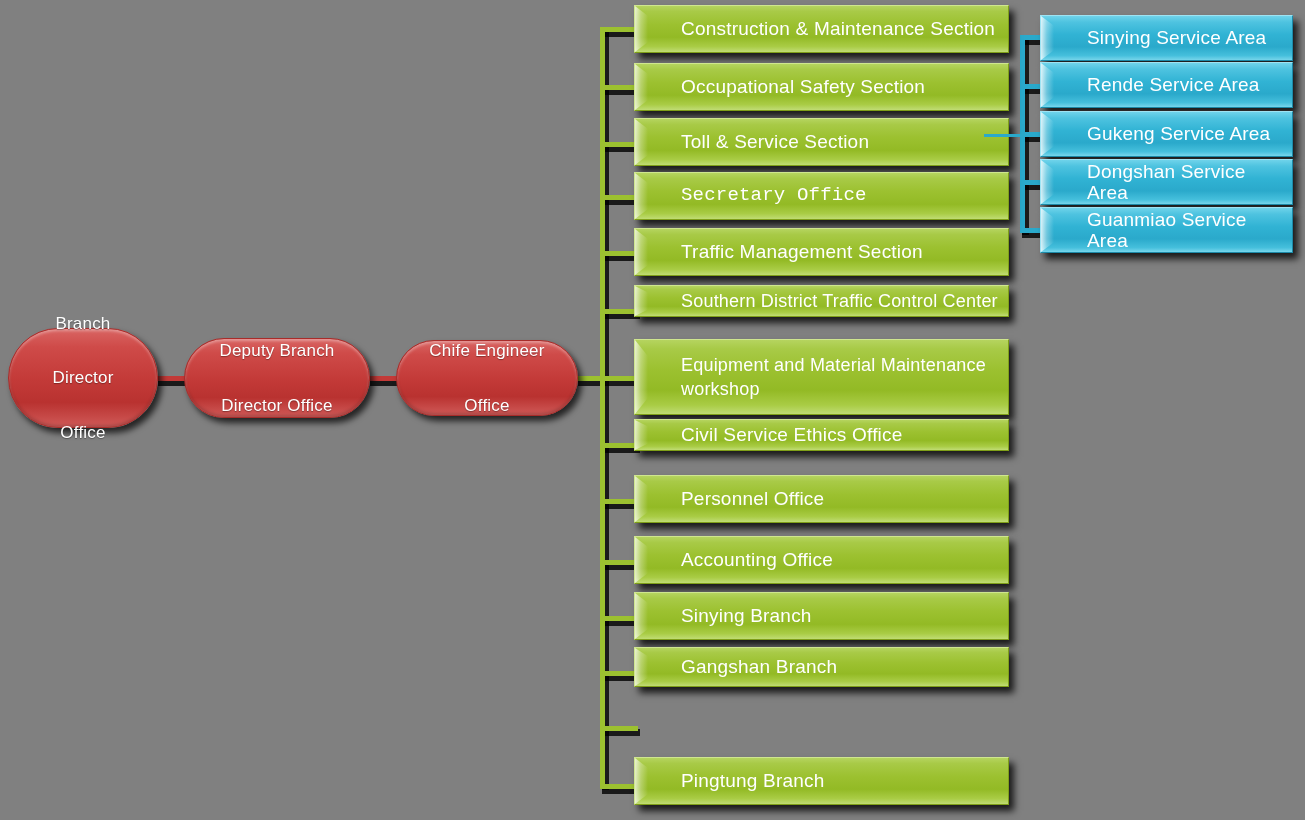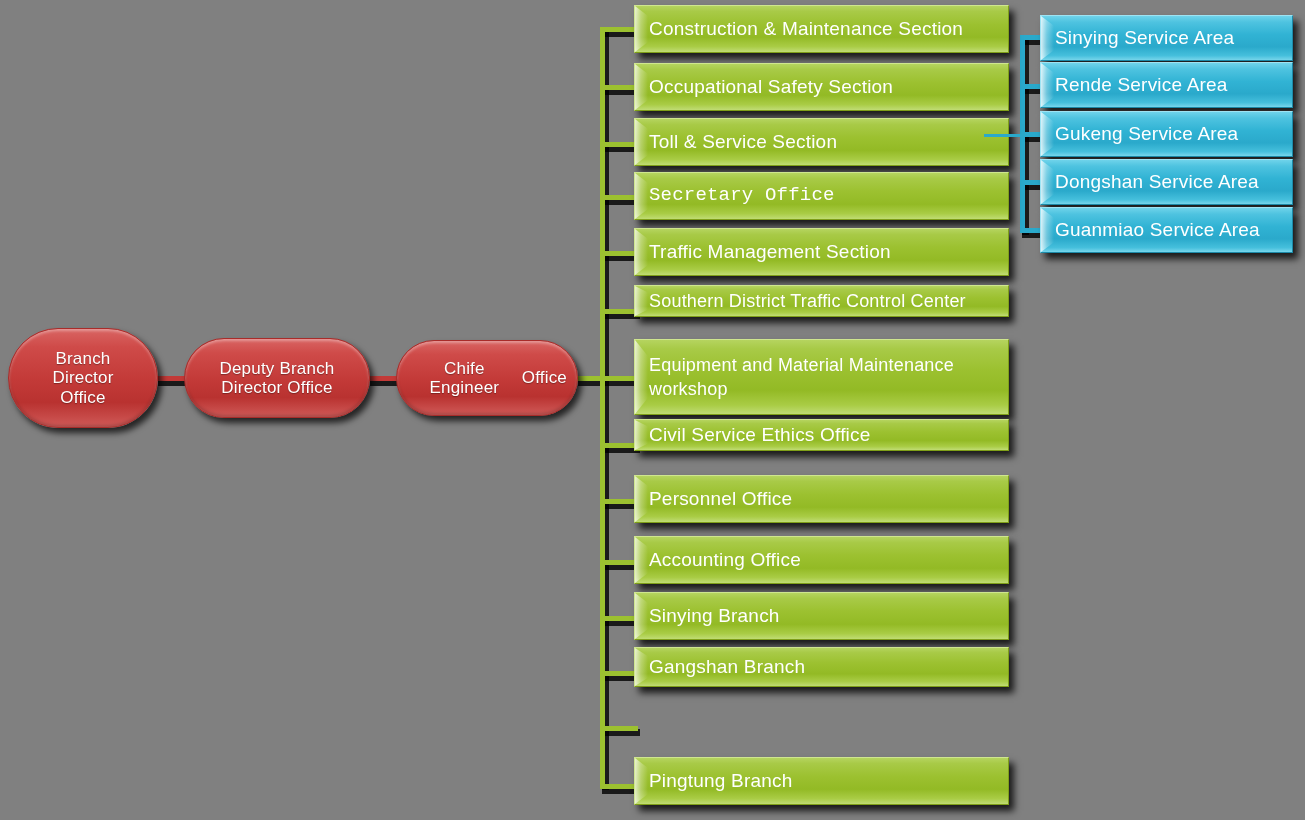--- a/index.html
+++ b/index.html
@@ -49,37 +49,38 @@
         #cf4b49 18%,
         #c33a38 52%,
         #b93230 75%,
         #d05a58 100%);
     border: 1px solid #a82c2a;
     box-shadow:
       4px 5px 6px rgba(0,0,0,0.72),
       inset 0 2px 3px rgba(255,255,255,0.35),
       inset 0 -2px 3px rgba(0,0,0,0.18);
     text-shadow: 0 1px 1px rgba(0,0,0,0.35);
+    gap: 35px;
   }
 
   
   .bar {
     justify-content: flex-start;
     text-align: left;
     padding: 2px 8px 2px 14px;
     font-size: 19px;
     box-shadow: 5px 6px 7px rgba(0,0,0,0.80);
   }
   .bar .bevel {
     position: absolute;
     left: 0; top: 0; bottom: 0;
     width: 13px;
     pointer-events: none;
   }
-  .bar .label { position: relative; z-index: 2; }
+  .bar .label { position: relative; z-index: 2; margin-left: 32px; }
 
   .bar.green {
     background:
       linear-gradient(to bottom,
         #b5d45f 0%,
         #a8ca47 12%,
         #9cc130 40%,
         #93ba25 68%,
         #a9cc45 88%,
         #c0dc74 100%);
@@ -244,21 +245,21 @@
     <span>Branch</span>
     <span>Director</span>
     <span>Office</span>
   </div>
 
   <div class="node pill" style="left:184px; top:338px; width:186px; height:80px; flex-direction:column;">
     <span>Deputy Branch</span>
     <span>Director Office</span>
   </div>
 
-  <div class="node pill" style="left:396px; top:340px; width:182px; height:76px; flex-direction:row;">
+  <div class="node pill" style="left:396px; top:340px; width:182px; height:76px; flex-direction:column;">
     <span>Chife Engineer</span>
     <span>Office</span>
   </div>
 
   <div class="node bar green" style="left:634px; top:5px; width:375px; height:48px;">
     <span class="bevel"></span>
     <span class="label">Construction  &amp;  Maintenance Section</span>
   </div>
 
   <div class="node bar green" style="left:634px; top:63px; width:375px; height:48px;">

